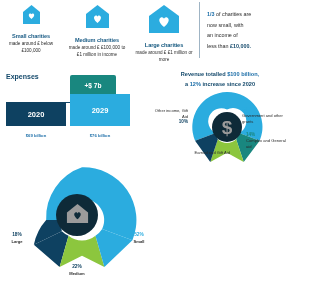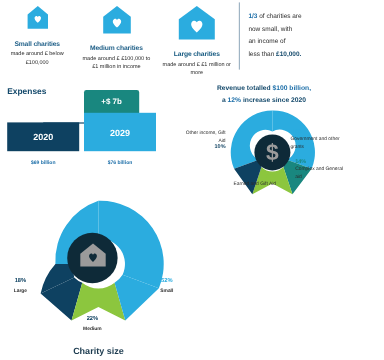--- a/index.html
+++ b/index.html
@@ -281,16 +281,15 @@
     </div>
     <div class="size-lab lab-small">
       <span class="pct">52%</span>
       <span class="cat">Small</span>
     </div>
     <div class="size-lab lab-medium">
       <span class="pct">22%</span>
       <span class="cat">Medium</span>
     </div>
 
-    <div class="size-caption">Charity size</div>
   </div>
 
 </div>
 
 </body></html>

